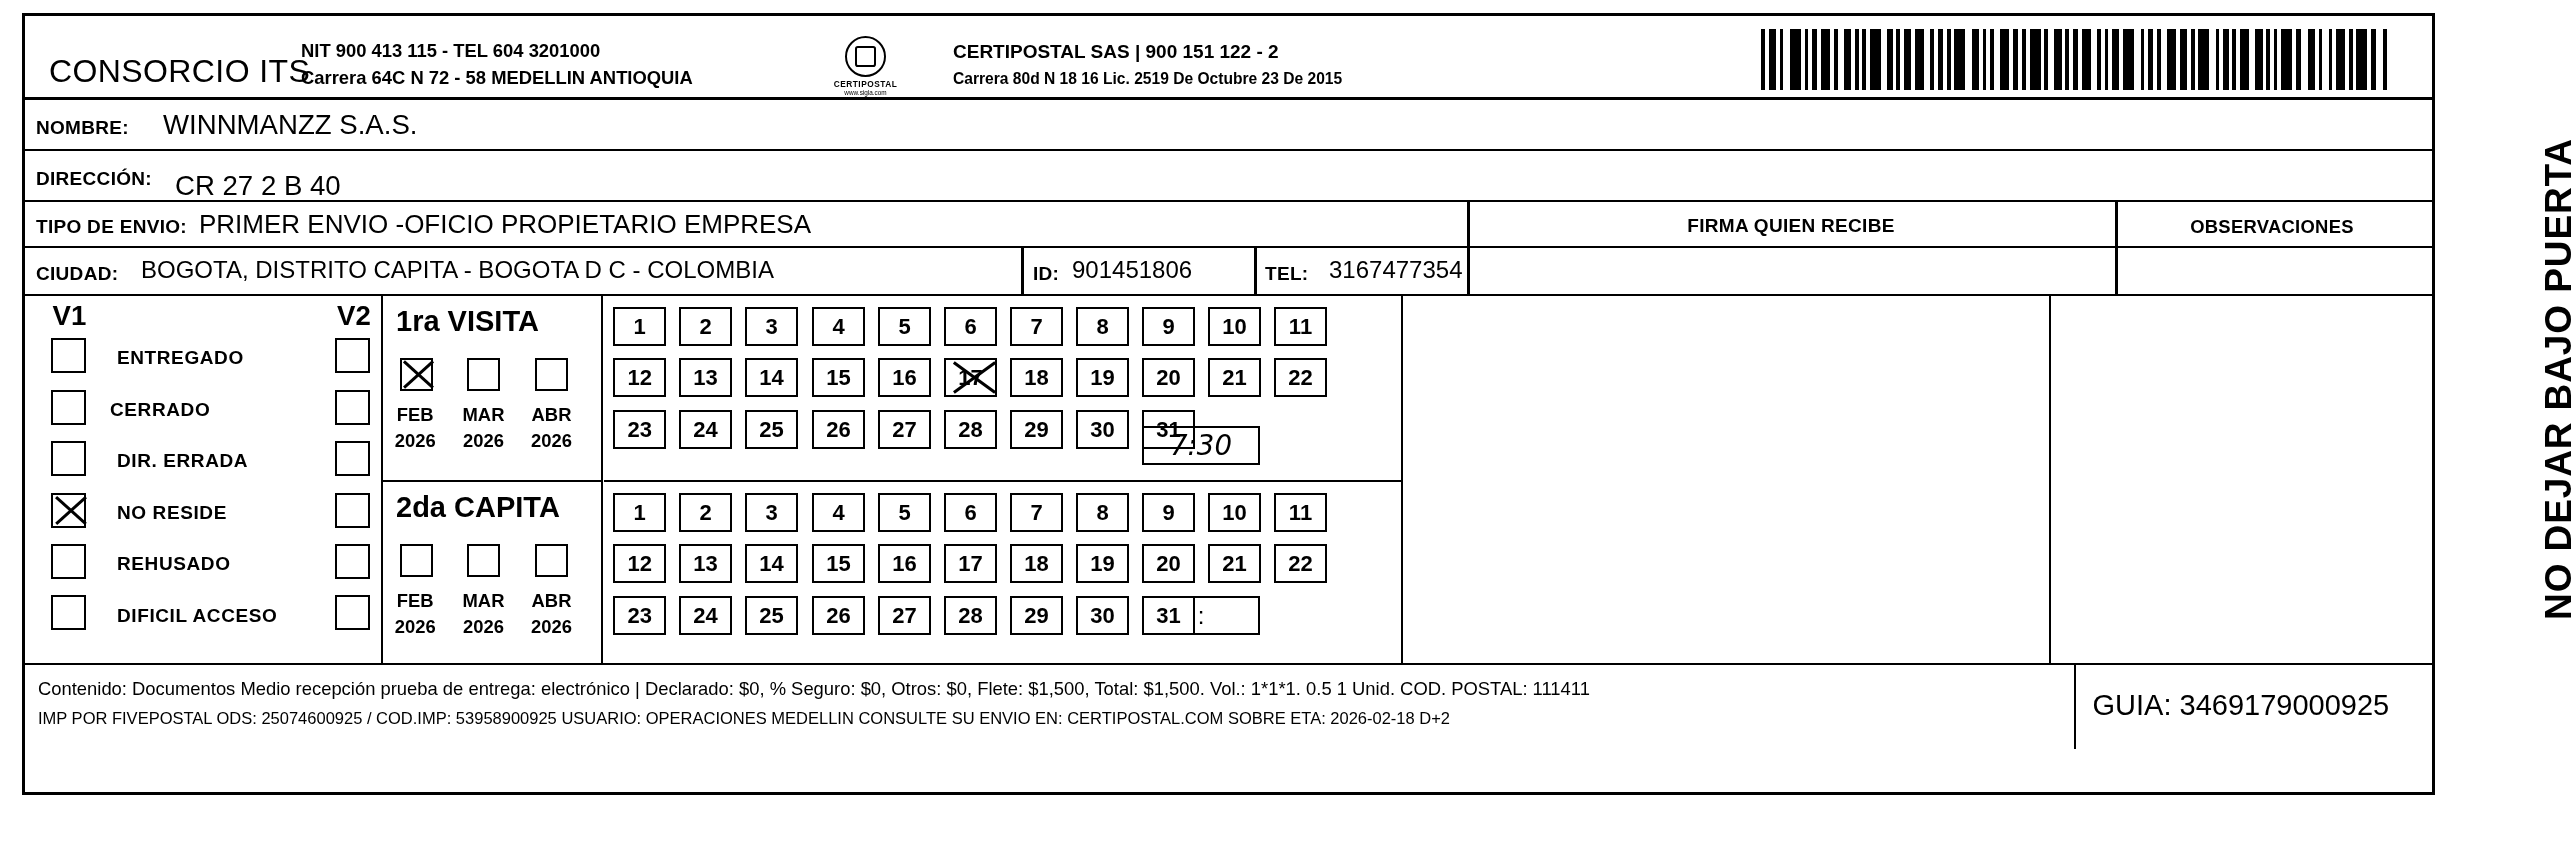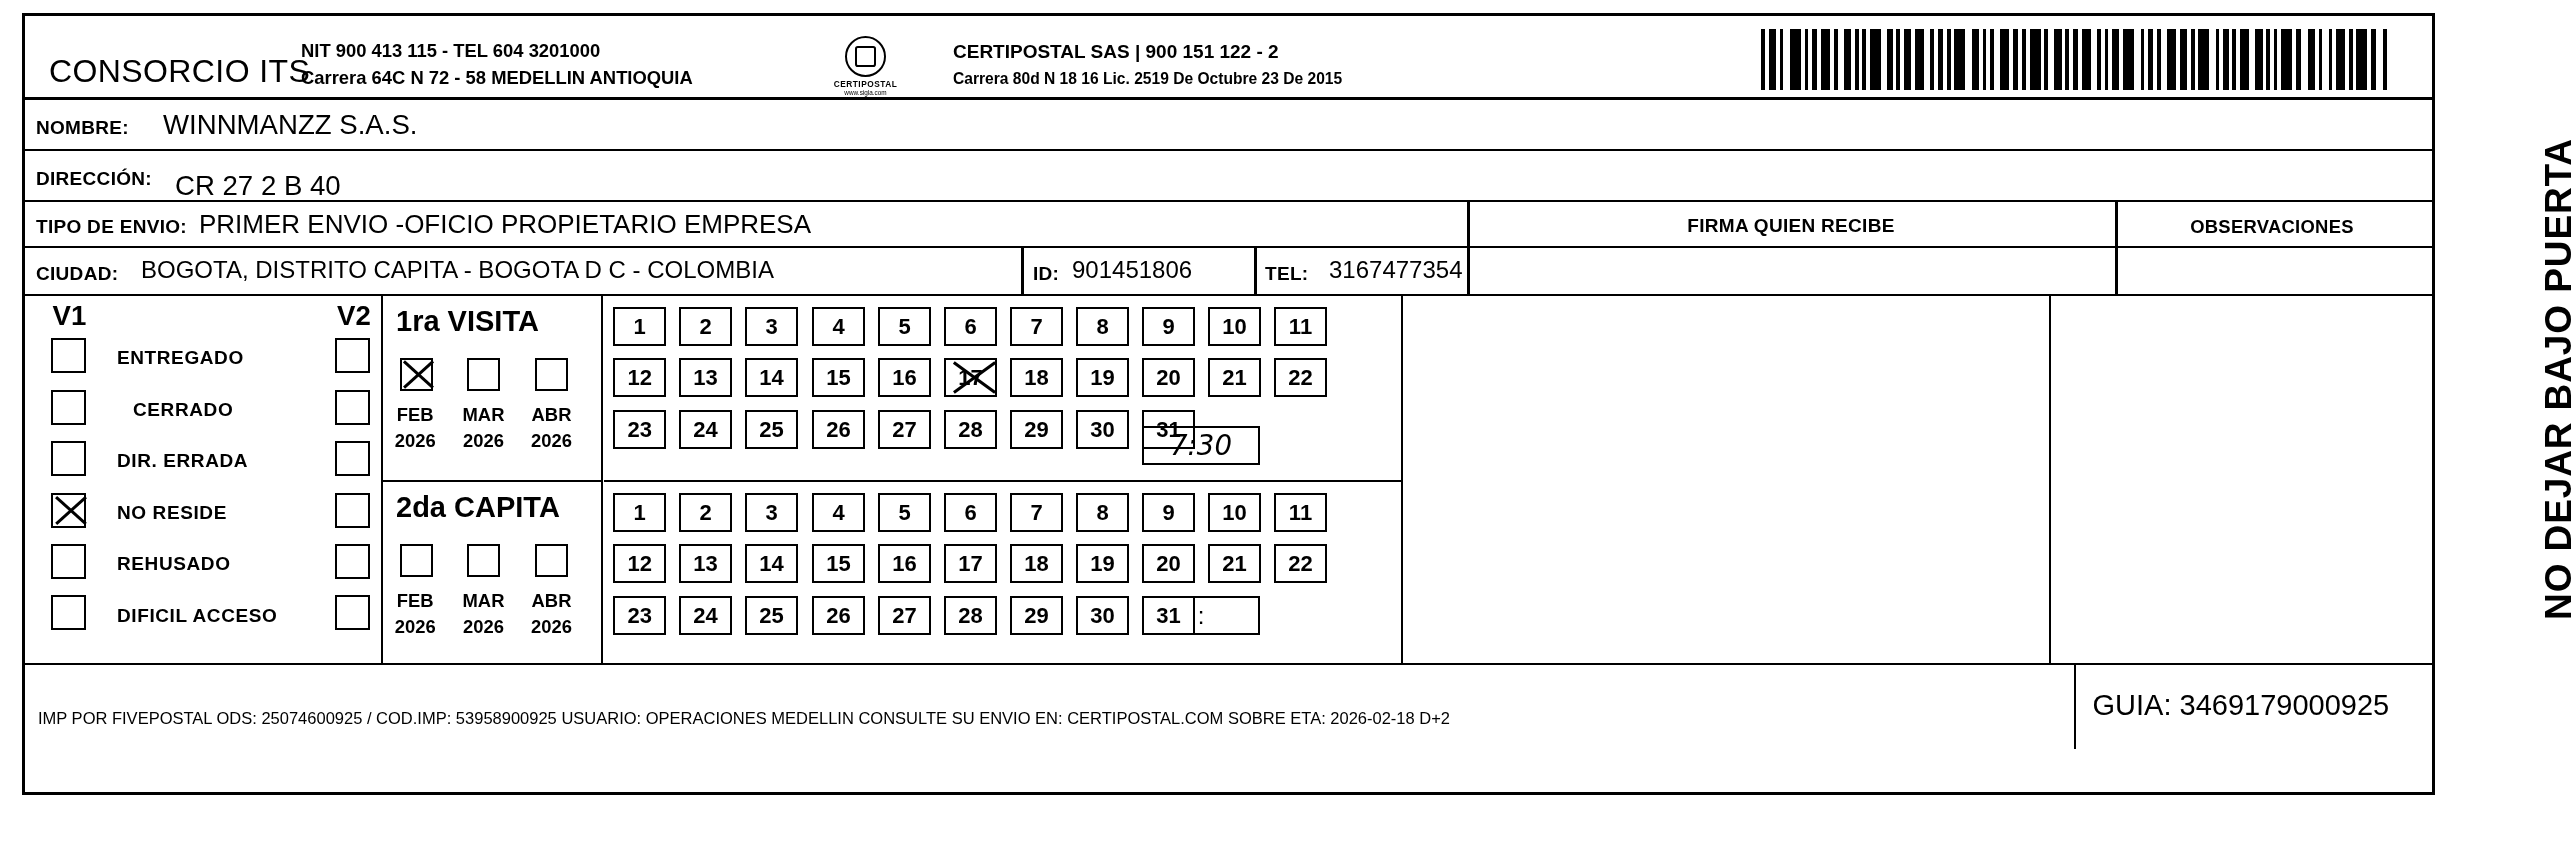--- a/index.html
+++ b/index.html
@@ -149,21 +149,21 @@
 
     <div class="mid">
 
       <div class="col-status" id="status-col">
         <div class="vh" style="left:27.6px;top:3.7px;">V1</div>
         <div class="vh" style="left:312px;top:3.7px;">V2</div>
       <div class="cbx" style="left: 26px; top: 42px;"></div>
           <div class="stxt" style="left: 92px; top: 51px;">ENTREGADO</div>
           <div class="cbx" style="left: 310px; top: 42px;"></div>
           <div class="cbx" style="left: 26px; top: 94px;"></div>
-          <div class="stxt" style="left: 108px; top: 103px;">CERRADO</div>
+          <div class="stxt" style="left: 85px; top: 103px;">CERRADO</div>
           <div class="cbx" style="left: 310px; top: 94px;"></div>
           <div class="cbx" style="left: 26px; top: 145px;"></div>
           <div class="stxt" style="left: 92px; top: 154px;">DIR. ERRADA</div>
           <div class="cbx" style="left: 310px; top: 145px;"></div>
           <div class="cbx x" style="left: 26px; top: 197px;"></div>
           <div class="stxt" style="left: 92px; top: 206px;">NO RESIDE</div>
           <div class="cbx" style="left: 310px; top: 197px;"></div>
           <div class="cbx" style="left: 26px; top: 248px;"></div>
           <div class="stxt" style="left: 92px; top: 257px;">REHUSADO</div>
           <div class="cbx" style="left: 310px; top: 248px;"></div>
@@ -264,20 +264,21 @@
           <div class="dbox" style="left: 472px; top: 114px;">30</div>
           <div class="dbox" style="left: 538px; top: 114px;">31</div>
           <div class="timebox" style="left: 538px; top: 114px;">:</div>
         </div>
 
       <div class="col-firma" style="left:1378px;width:648px;"></div>
       <div class="col-obs" style="left:2026px;width:378px;border-right:none;"></div>
     </div>
 
     <div class="foot">
+      <div class="l1">Contenido: Documentos Medio recepción prueba de entrega: electrónico | Declarado: $0, % Seguro: $0, Otros: $0, Flete: $1,500, Total: $1,500. Vol.: 1*1*1. 0.5  1 Unid. COD. POSTAL: 111411</div>
       <div class="l2">IMP POR FIVEPOSTAL ODS: 25074600925 / COD.IMP: 53958900925 USUARIO: OPERACIONES MEDELLIN CONSULTE SU ENVIO EN: CERTIPOSTAL.COM SOBRE ETA: 2026-02-18 D+2</div>
       <div class="guia">
         <span>GUIA: 3469179000925</span>
       </div>
     </div>
   </div>
 
   <div class="side">
     <div class="v1">NO DEJAR BAJO PUERTA</div>
 

